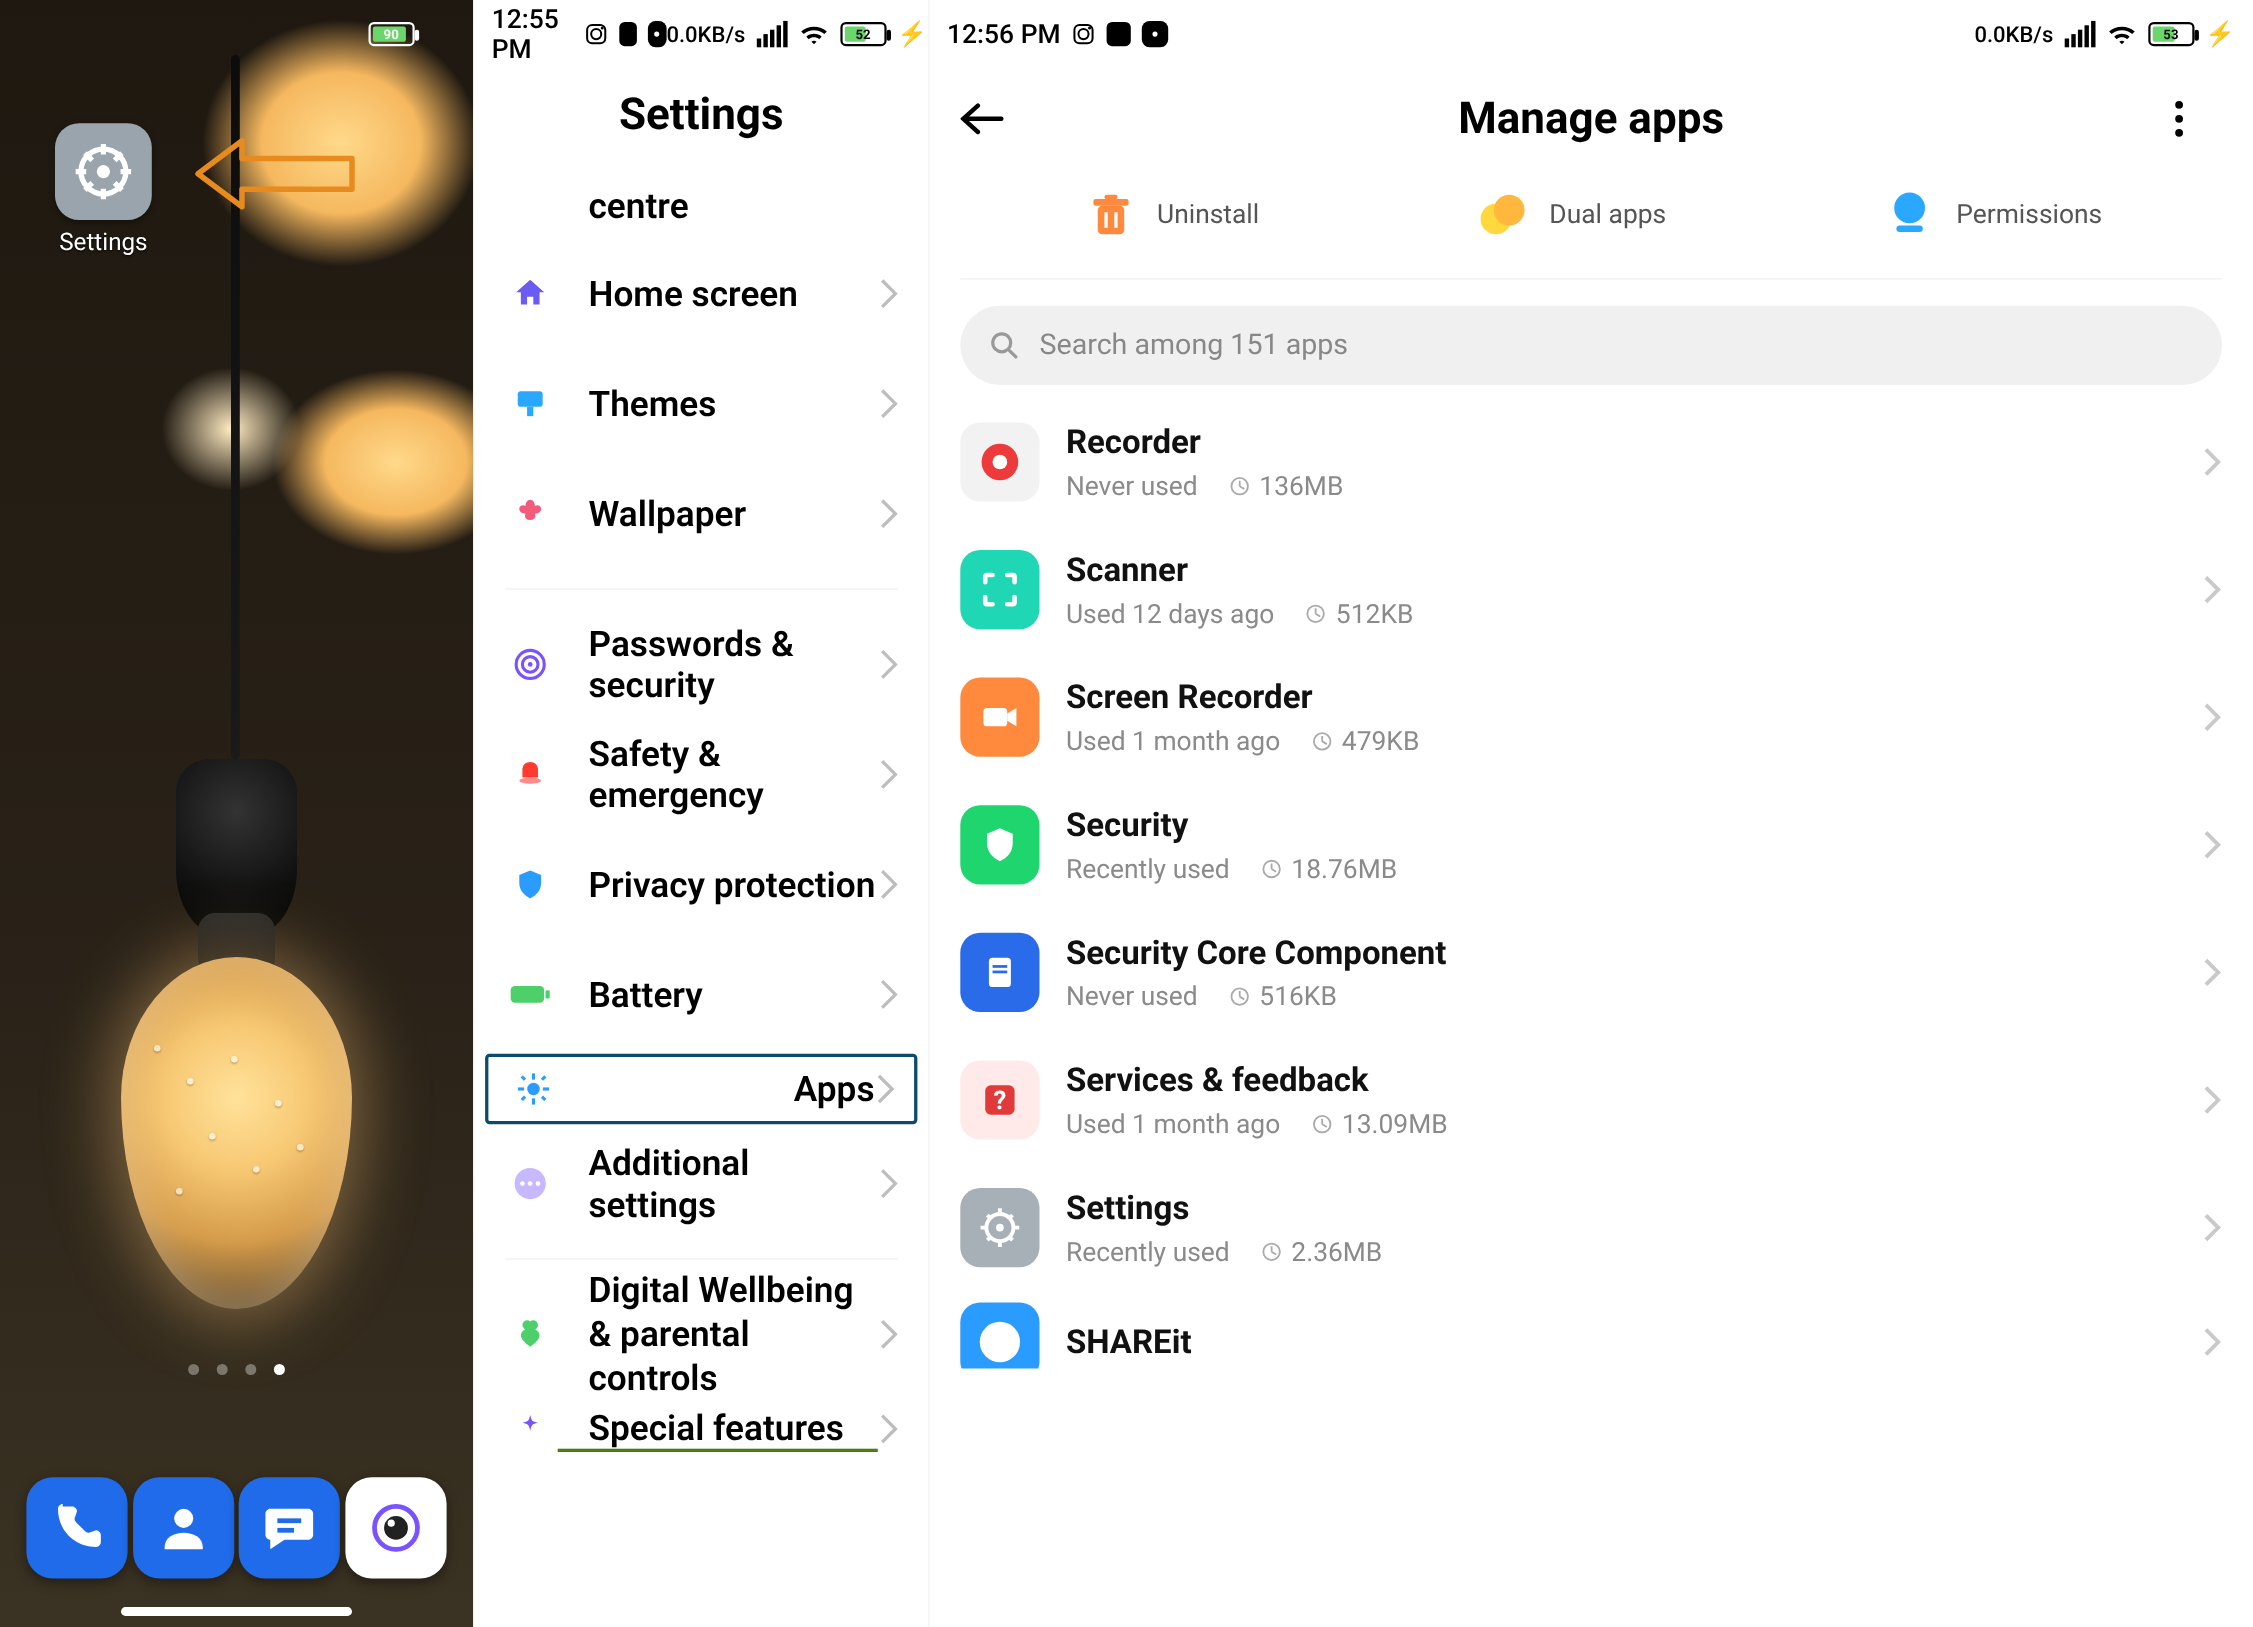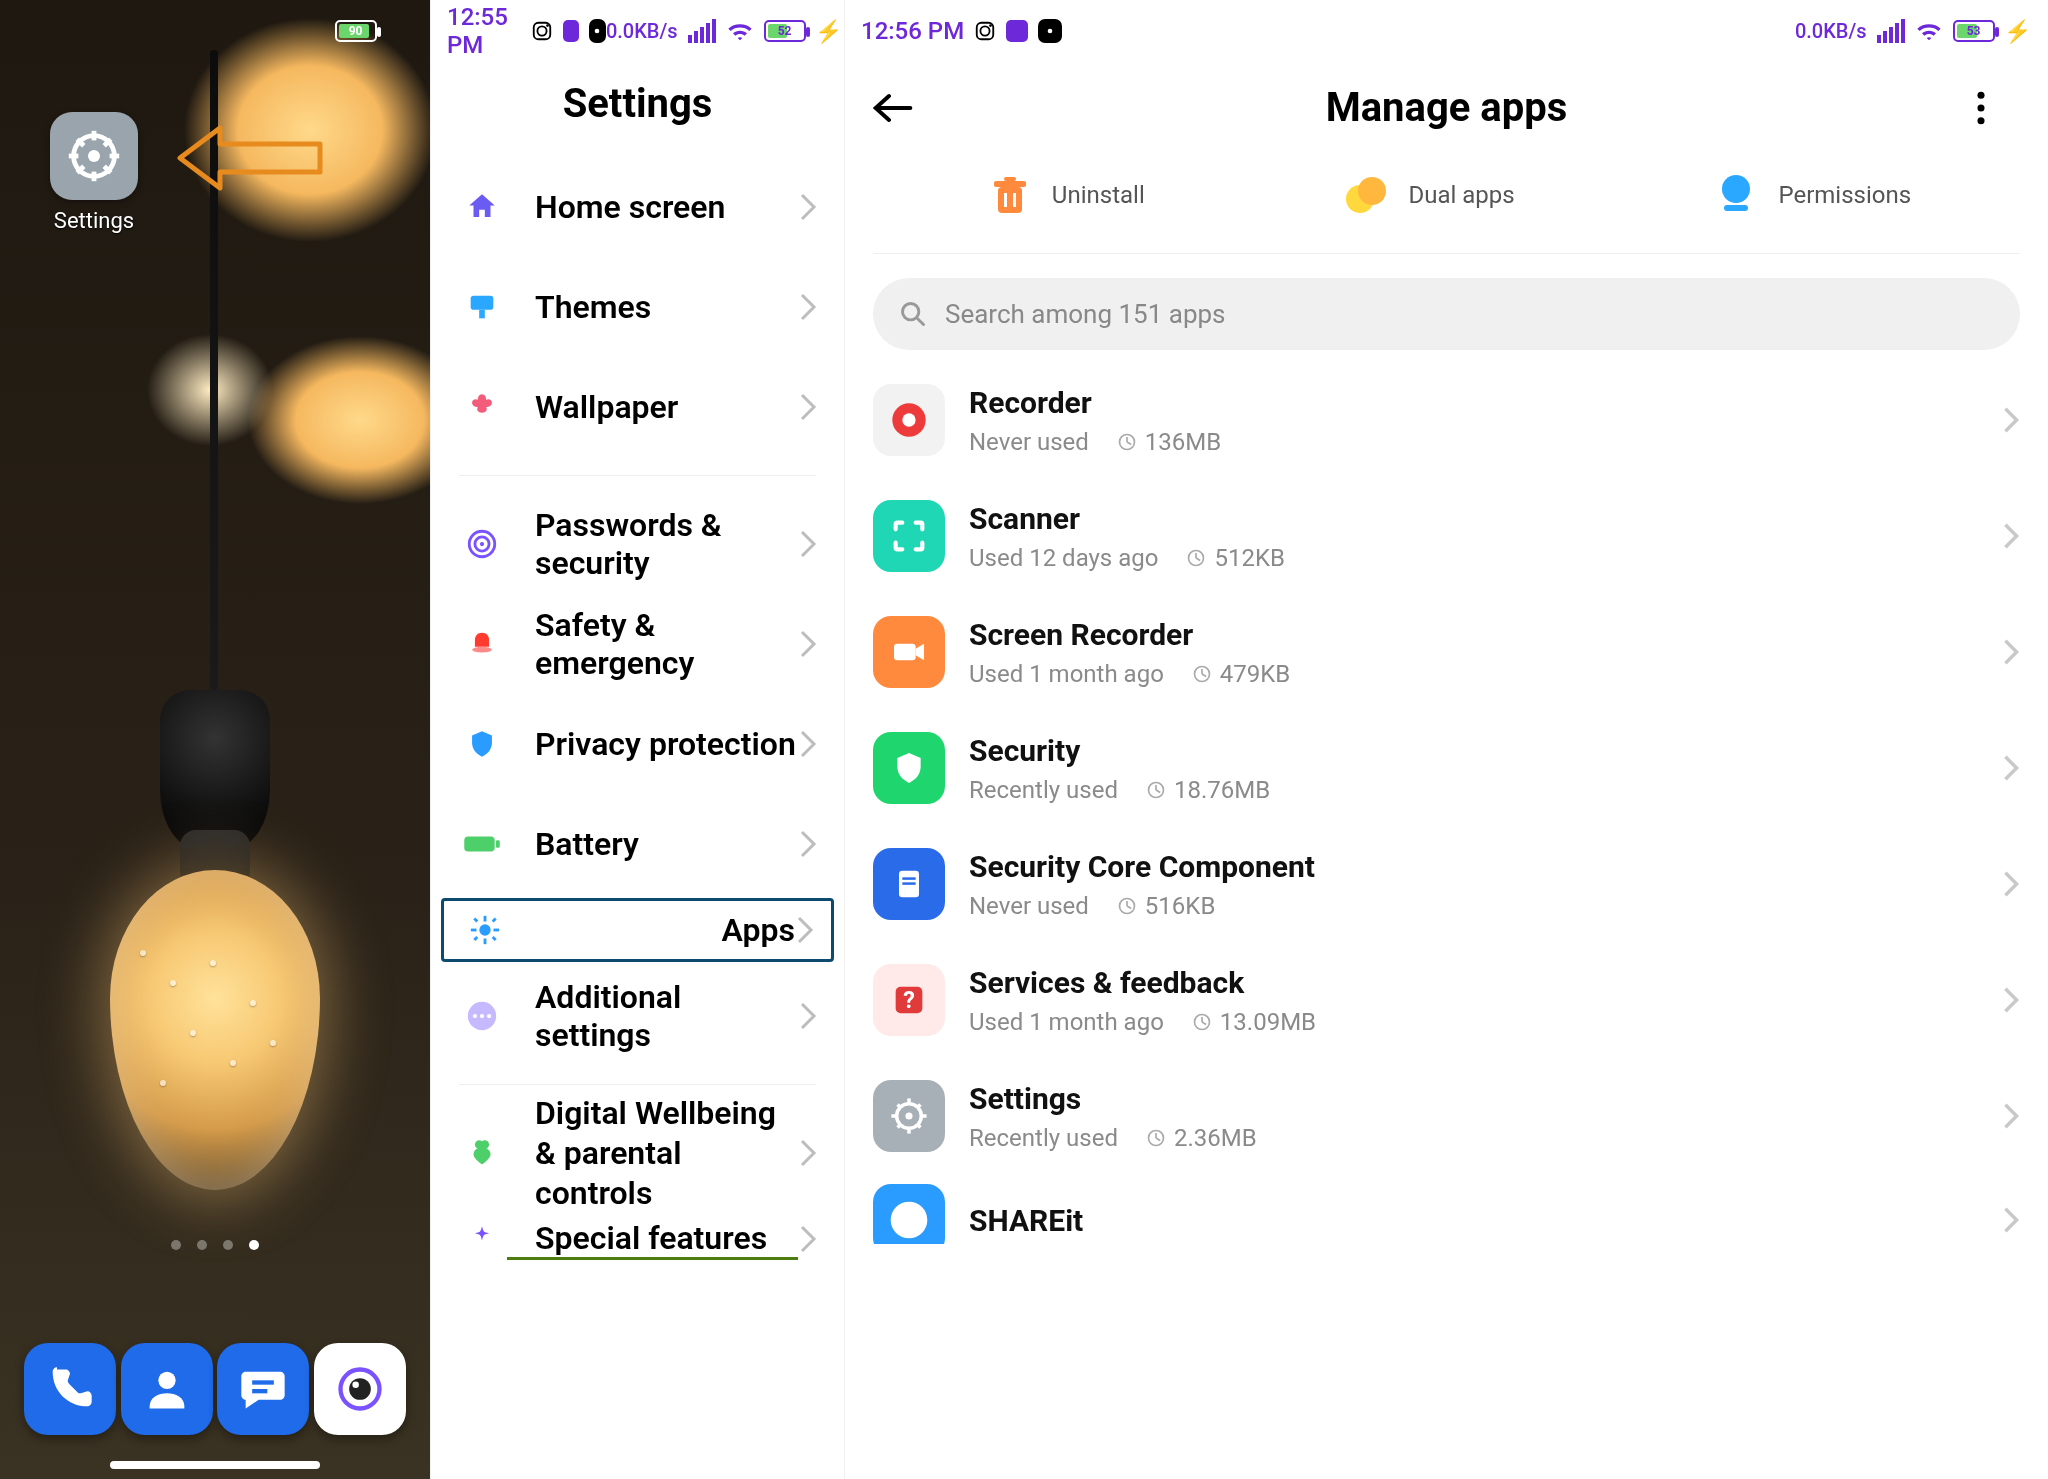--- a/index.html
+++ b/index.html
@@ -6,21 +6,21 @@
   body { width: 2048px; height: 1479px; display: flex; background: #fff; }
   .panel { position: relative; overflow: hidden; }
   .panel1 { width: 430px; height: 1479px; background: #2a2218; }
   .panel2 { width: 414px; height: 1479px; background: #fff; border-left: 1px solid rgba(0,0,0,.06); }
   .panel3 { flex: 1; height: 1479px; background: #fff; border-left: 1px solid rgba(0,0,0,.06); }
 
   
   .statusbar { display: flex; justify-content: space-between; align-items: center; padding: 8px 16px 0 16px; font-size: 24px; font-weight: 500; height: 54px; }
   .statusbar .left, .statusbar .right { display: flex; align-items: center; gap: 10px; }
   .panel1 .statusbar { color: #fff; }
-  .panel2 .statusbar, .panel3 .statusbar { color: #6d28d9; }
+  .panel2 .statusbar, .panel3 .statusbar { color: #000000; }
   .sq { width: 22px; height: 22px; border-radius: 5px; background: currentColor; display:inline-block; }
   .round-sq { width: 24px; height: 24px; border-radius: 7px; background: currentColor; display:inline-flex; align-items:center; justify-content:center; }
   .statusbar .small { font-size: 20px; }
   .bars { display:inline-flex; align-items:flex-end; gap:2px; }
   .bars i { width:4px; background: currentColor; display:inline-block; }
   .bars i:nth-child(1){height:8px} .bars i:nth-child(2){height:12px} .bars i:nth-child(3){height:16px} .bars i:nth-child(4){height:20px} .bars i:nth-child(5){height:24px}
   .wifi { font-size: 26px; }
   .batt { width: 42px; height: 22px; border: 2px solid currentColor; border-radius: 5px; position: relative; display:inline-flex; align-items:center; justify-content:center; }
   .batt::after { content:""; position:absolute; right:-6px; top:5px; width:4px; height:10px; background:currentColor; border-radius:2px; }
   .batt .fill { position:absolute; left:2px; top:2px; bottom:2px; background:#6bd66b; border-radius:2px; }
@@ -254,20 +254,23 @@
       <span class="batt">
           <span class="fill" style="width:52%"></span>
           <span class="txt">52</span>
         </span>
       <span class="bolt">⚡</span>
     </div>
   </div>
 
   <div class="title-center">Settings</div>
 
+  <div class="top-row-partial">
+    <span class="label">centre</span>
+  </div>
 
   <div class="settings-list">
     <div class="row">
       <span class="icon icon-slot">
           <svg width="34" height="34" viewBox="0 0 24 24">
             <path fill="#6a5bf2" d="M12 3l9 8h-3v8h-4v-5h-4v5H6v-8H3z"></path>
           </svg>
         </span>
       <span class="label">Home screen</span>
       <span class="chev">

